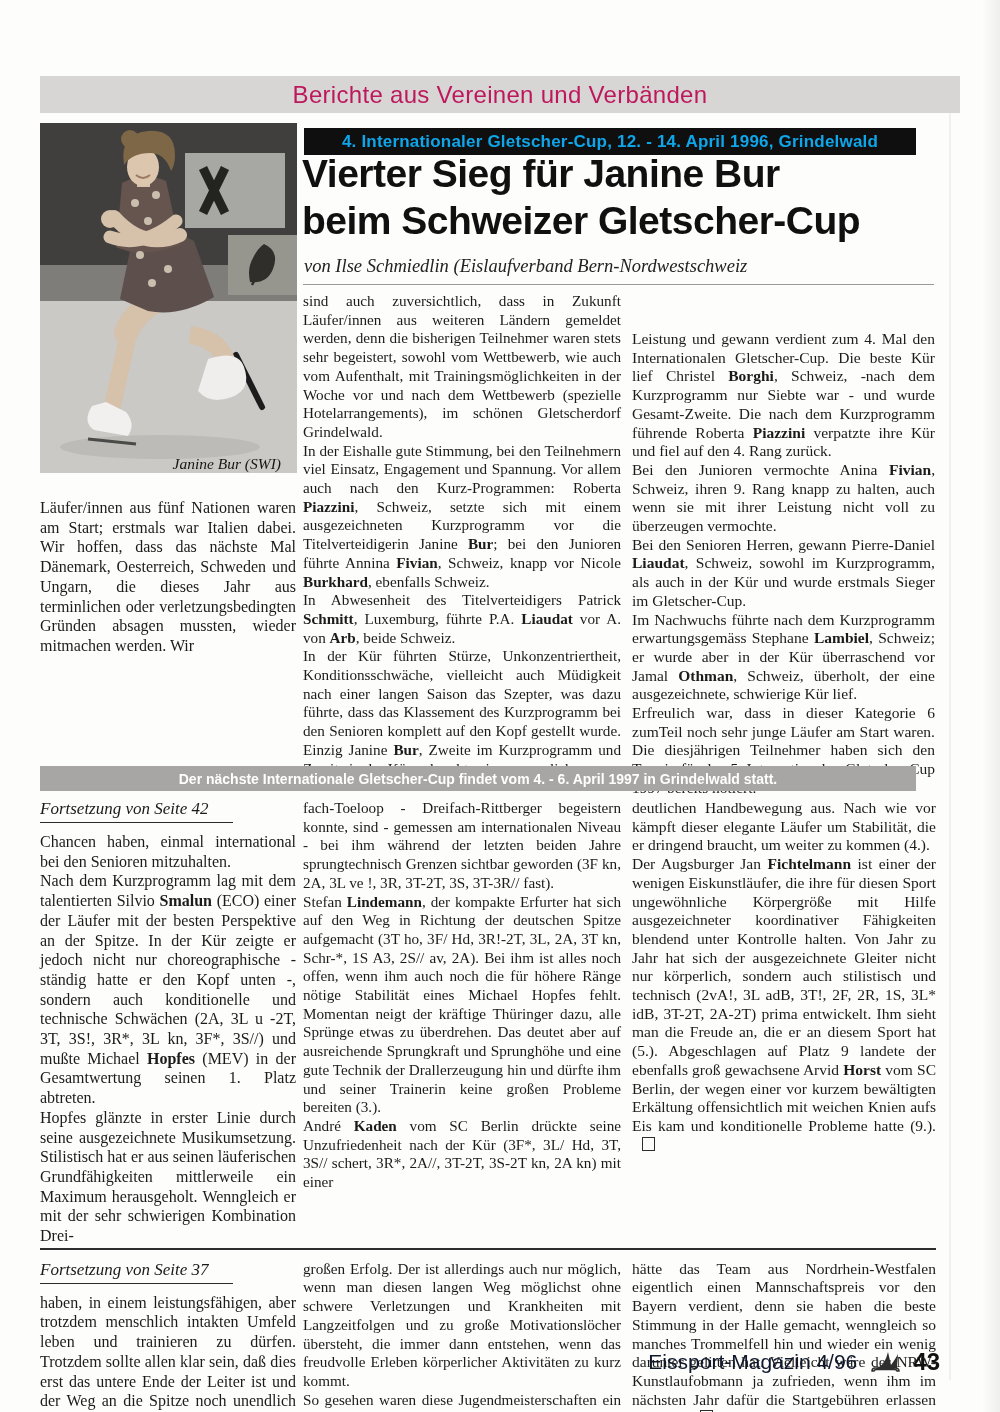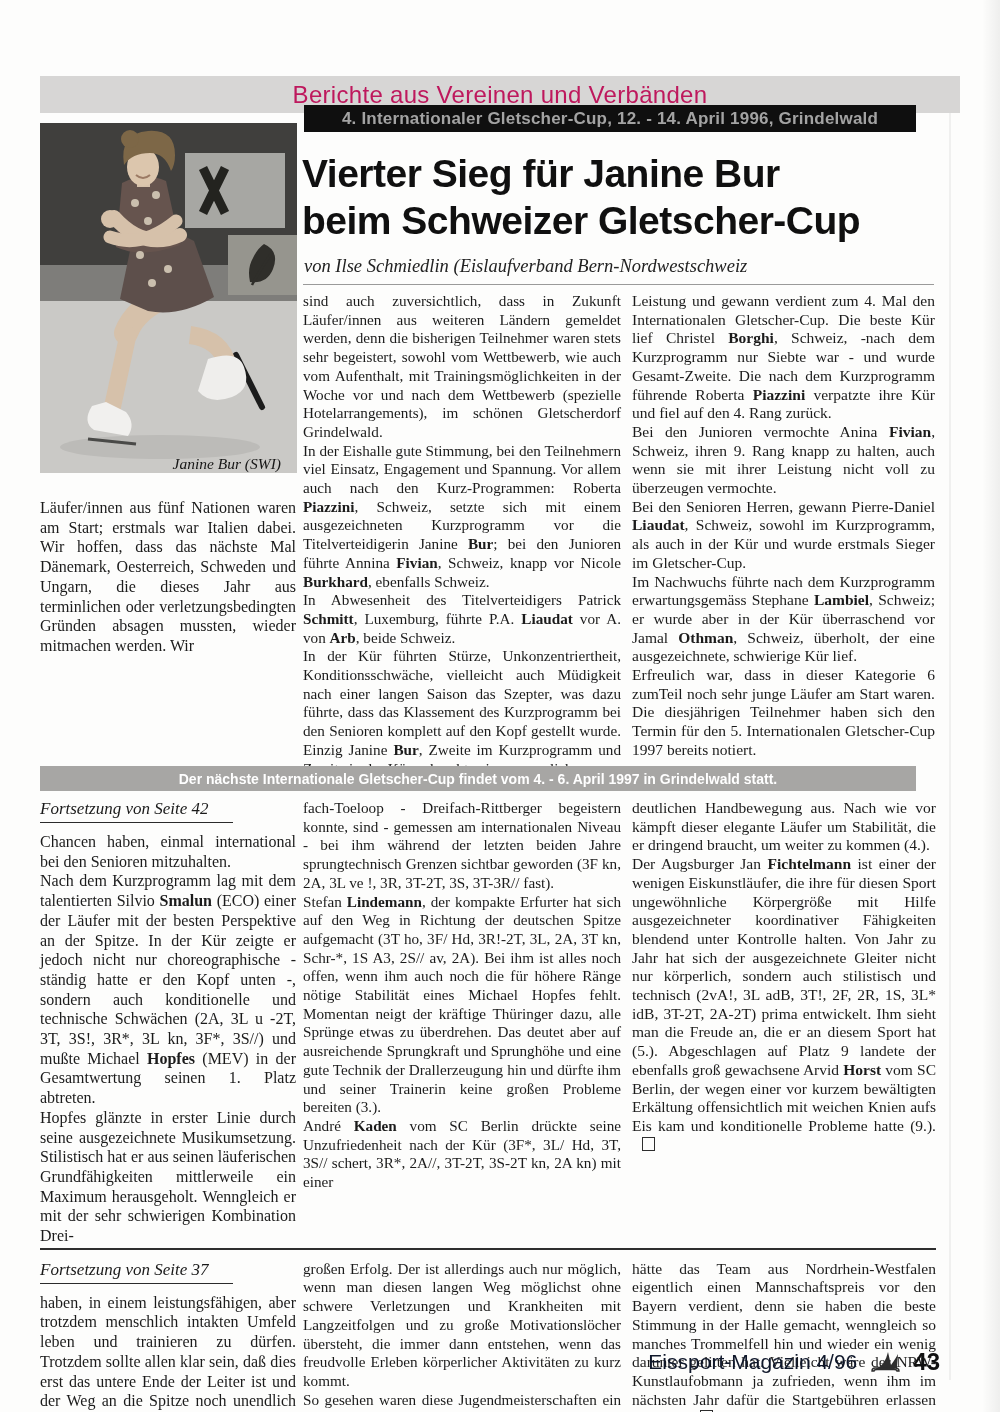--- a/index.html
+++ b/index.html
@@ -15,22 +15,22 @@
 
   .band-top{position:absolute;left:40px;top:76px;width:920px;height:37px;
     background:#d7d6d5;display:flex;align-items:center;justify-content:center;
     font-family:"Liberation Sans",sans-serif;font-size:24px;color:#be185d;letter-spacing:0.3px;}
 
   .photo{position:absolute;left:40px;top:123px;width:257px;height:350px;background:#cac9c6;}
   .photo svg{display:block;}
   .photo-caption{position:absolute;right:16px;bottom:0;font-style:italic;
     font-size:15.5px;color:#161616;}
 
-  .kicker{position:absolute;left:304px;top:105px;width:612px;height:27px;background:#0f0f0f;
-    color:#a3a3a3;font-family:"Liberation Sans",sans-serif;font-weight:bold;font-size:17px;
+  .kicker{position:absolute;left:304px;top:128px;width:612px;height:27px;background:#0f0f0f;
+    color:#0ea5e9;font-family:"Liberation Sans",sans-serif;font-weight:bold;font-size:17px;
     display:flex;align-items:center;justify-content:center;letter-spacing:0.2px;}
 
   .headline{position:absolute;left:302px;top:150px;width:645px;margin:0;
     font-family:"Liberation Sans",sans-serif;font-weight:bold;font-size:39px;
     line-height:47px;color:#101010;letter-spacing:-0.5px;}
 
   .byline{position:absolute;left:304px;top:256px;width:640px;font-style:italic;
     font-size:18.5px;color:#222;}
   .byline-rule{position:absolute;left:303px;top:284px;width:631px;height:1px;background:#9a9a9a;}
 
@@ -38,21 +38,21 @@
   .body-text p span.b{font-weight:bold;}
   .endbox{display:inline-block;width:11px;height:12px;border:1.5px solid #2d2d2d;
     margin-left:10px;vertical-align:-1px;}
 
   .serif-mid{font-size:15.2px;line-height:18.7px;}
   .serif-right{font-size:15.5px;line-height:18.7px;}
   .serif-left{font-size:16px;line-height:19.7px;}
 
   .cols-top{position:absolute;left:303px;top:292px;width:632px;display:flex;}
   .cols-top .c1{width:318px;margin-right:11px;}
-  .cols-top .c2{width:303px;}
+  .cols-top .c2{width:303px;margin-top:38px;}
 
   .left-col-top{position:absolute;left:40px;top:498px;width:256px;}
 
   .lower{position:absolute;left:40px;top:766px;width:896px;}
   .banner{width:876px;height:25px;background:#a7a6a4;color:#ffffff;
     font-family:"Liberation Sans",sans-serif;font-weight:bold;font-size:14px;
     display:flex;align-items:center;justify-content:center;margin-bottom:8px;}
   .row{display:flex;}
   .row .cl{width:256px;margin-right:7px;}
   .row .cm{width:318px;margin-right:11px;}

